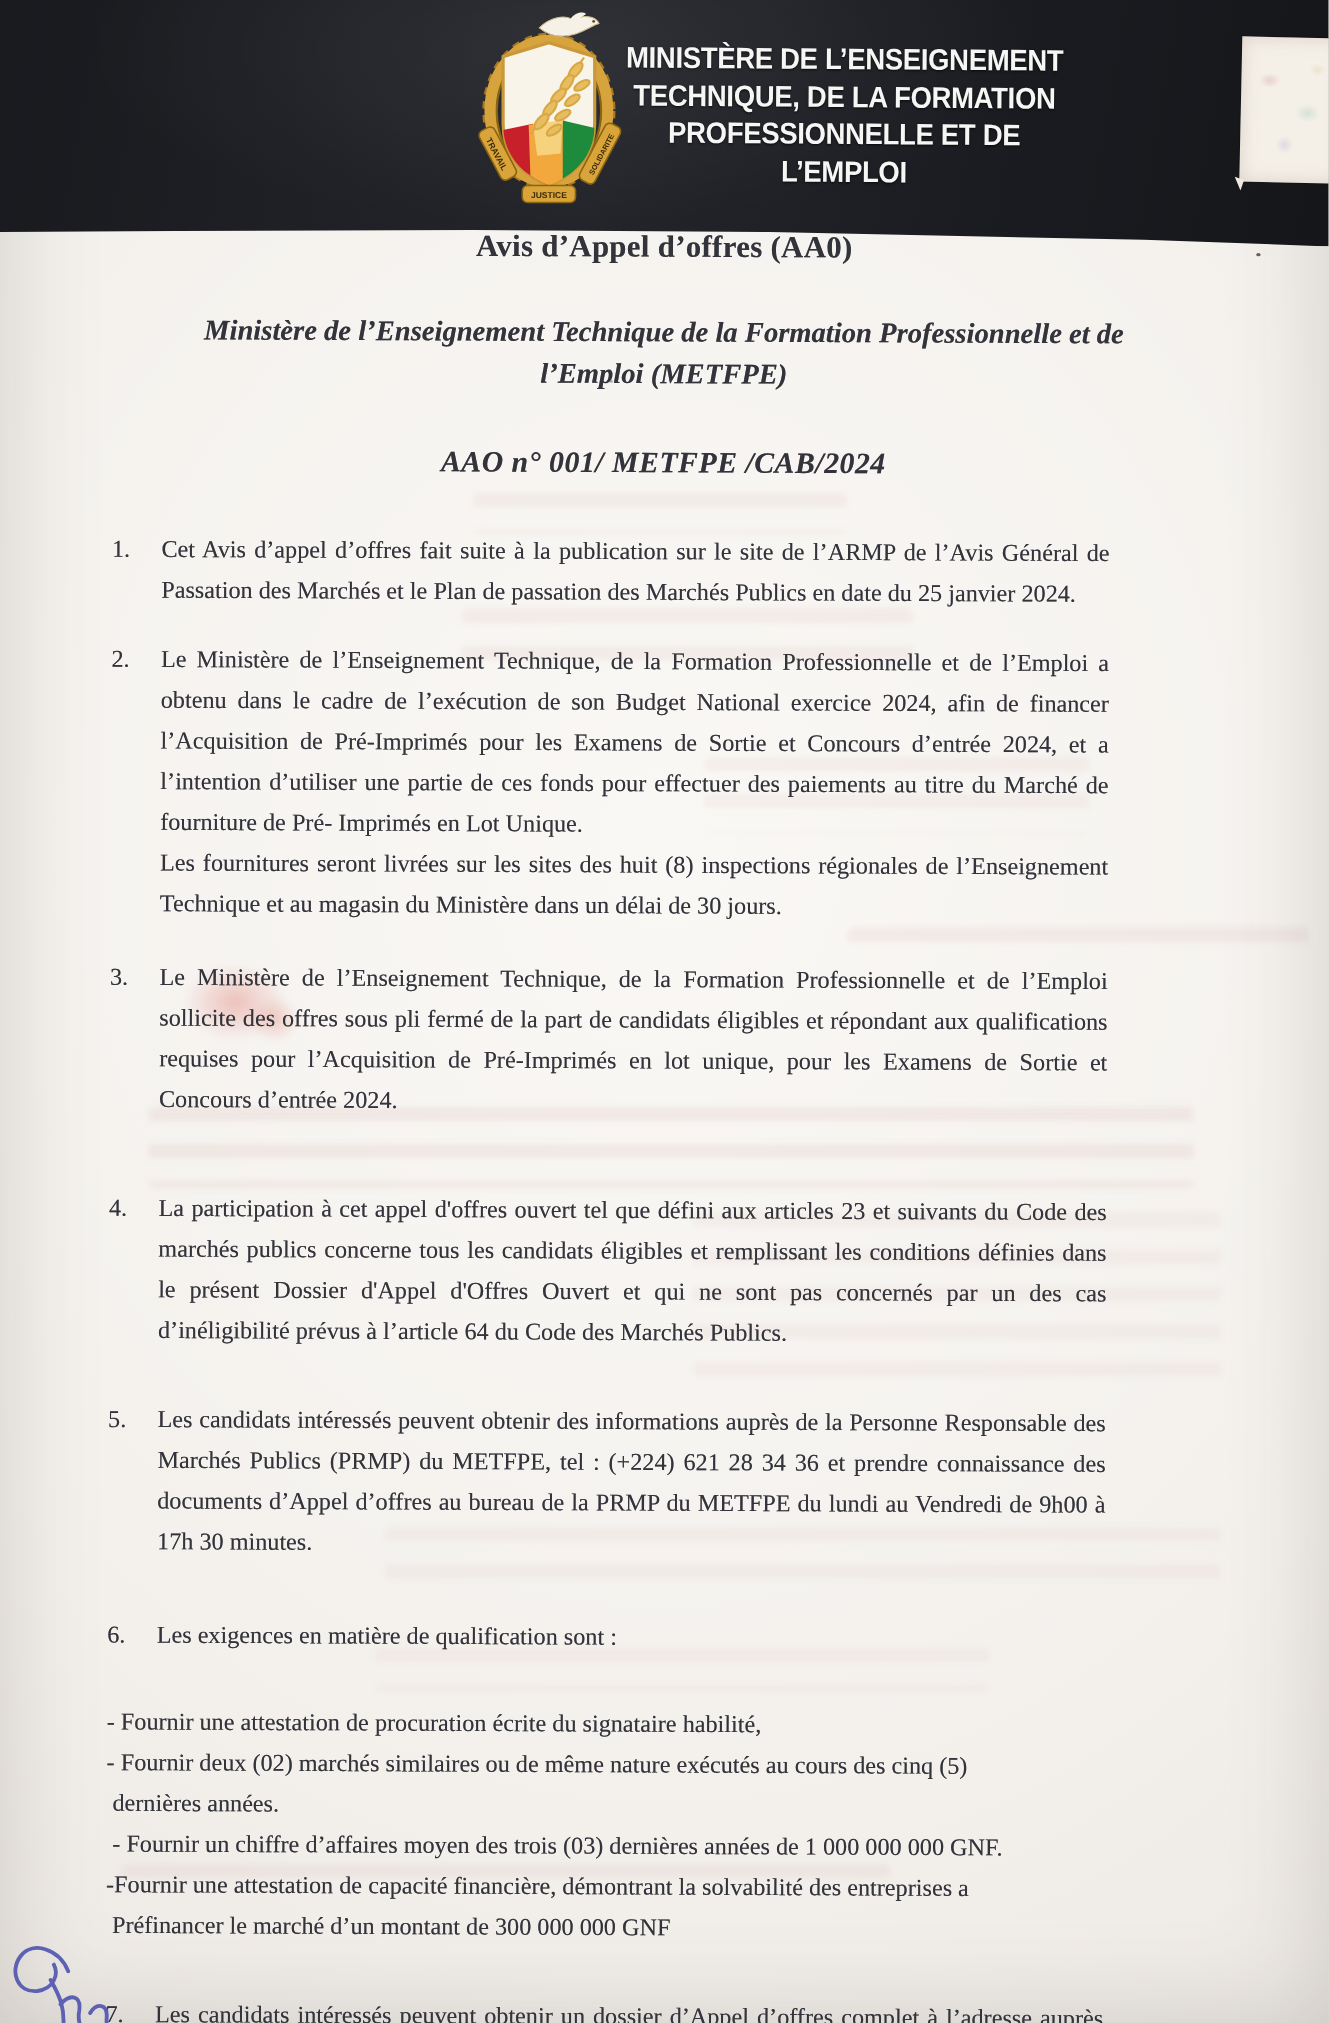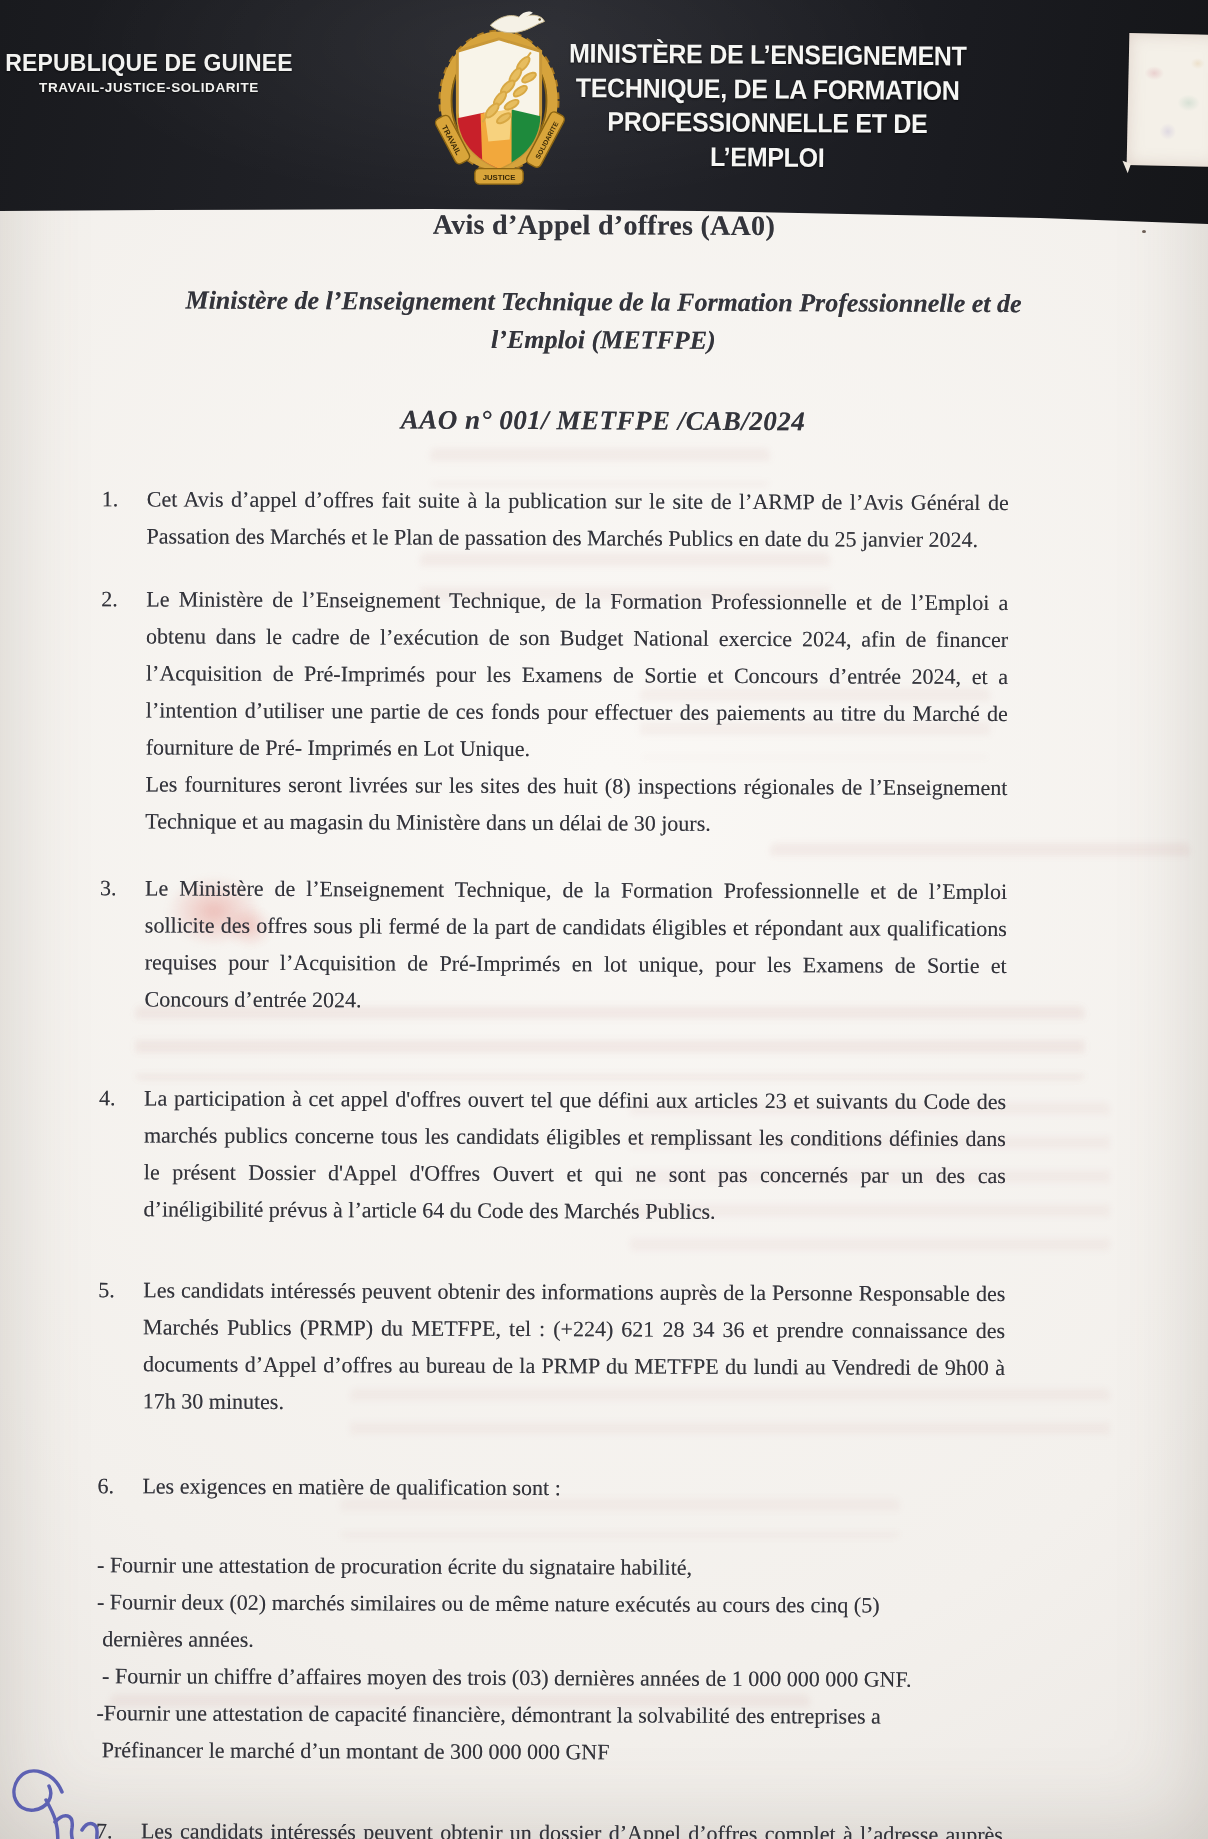--- a/index.html
+++ b/index.html
@@ -85,24 +85,20 @@
   }
   .speck{position:absolute;z-index:4;background:#6b5e55;border-radius:50%;pointer-events:none;}
   .signature{position:absolute;left:2px;top:1760px;z-index:6;}
 </style>
 </head>
 <body>
 
 <div class="page">
 
   <div class="band">
-    <div class="band-left">
-      <div class="l1">REPUBLIQUE DE GUINEE</div>
-      <div class="l2">TRAVAIL-JUSTICE-SOLIDARITE</div>
-    </div>
 
     <svg class="emblem" viewBox="0 0 150 190">
       <ellipse cx="75" cy="100" rx="60" ry="71" fill="none" stroke="#a87820" stroke-width="5" stroke-dasharray="7 6"></ellipse>
       <ellipse cx="75" cy="100" rx="55" ry="66" fill="none" stroke="#d6a33c" stroke-width="11"></ellipse>
       <ellipse cx="75" cy="100" rx="49" ry="60" fill="none" stroke="#8a6413" stroke-width="2"></ellipse>
       <defs>
         <clipPath id="shieldClip">
           <path d="M75,36 L118,49 L118,112 C118,143 99,160 75,170 C51,160 32,143 32,112 L32,49 Z"></path>
         </clipPath>
       </defs>

